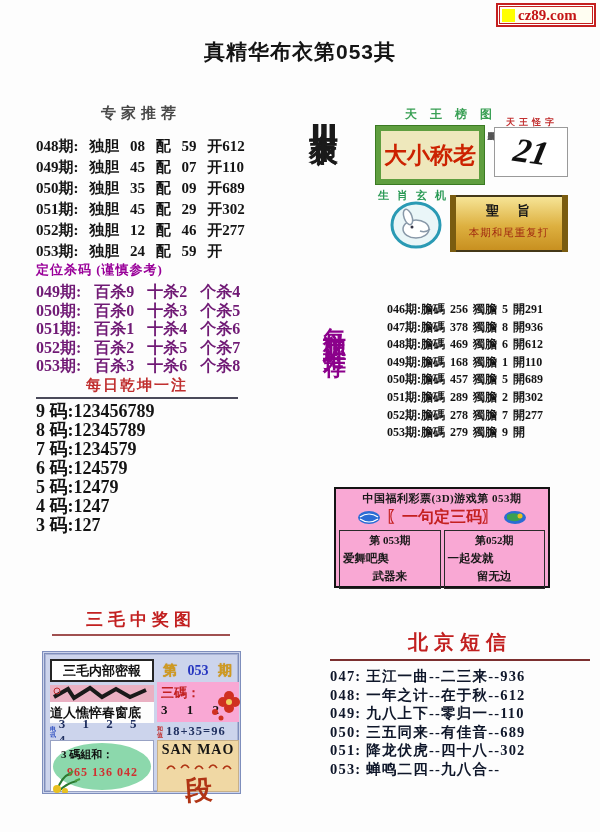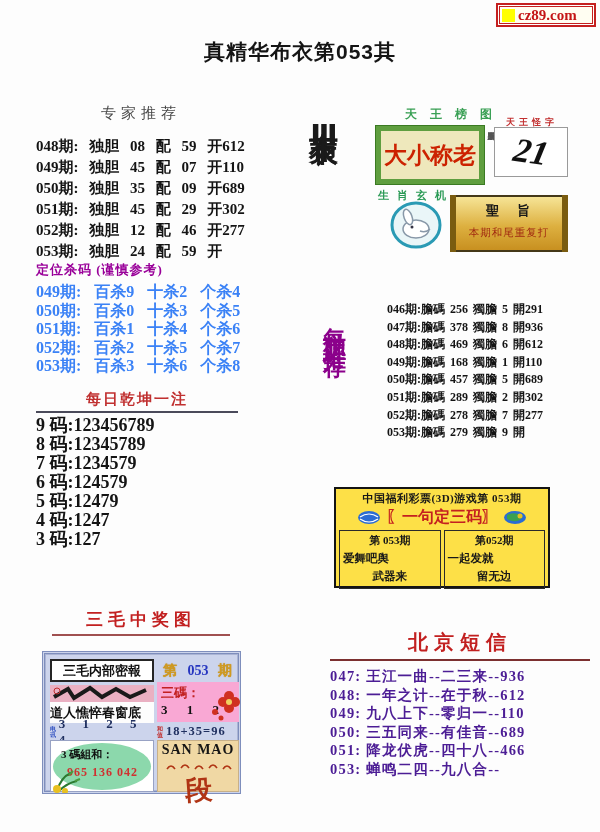--- a/index.html
+++ b/index.html
@@ -12,32 +12,32 @@
           background:#fffef2; display:flex; align-items:center; padding:0 4px; gap:3px; }
   .logo-sq { width:13px; height:13px; background:#ffff00; display:inline-block; }
   .logo-text { color:#c41616; font-size:15px; font-weight:bold; }
 
   .page-title { position:absolute; top:38px; left:0; width:100%; text-align:center;
                 font-size:21px; font-weight:bold; color:#151515; letter-spacing:1px;
                 font-family:"Liberation Sans","DejaVu Sans",sans-serif; }
 
   
   .expert { position:absolute; left:36px; top:104px; width:266px; }
-  .expert-title { width:210px; text-align:center; font-weight:normal; font-size:15px;
+  .expert-title { width:210px; text-align:center; font-weight:bold; font-size:15px;
                   letter-spacing:5px; color:#2a2a2a; filter:blur(.6px); opacity:.85;
                   font-family:"Liberation Sans","DejaVu Sans",sans-serif; }
   .expert .rows { margin-top:13px; }
   .expert .rows div { font-size:15px; font-weight:bold; color:#141414; line-height:21px; word-spacing:7px; }
 
   .kill { position:absolute; left:36px; top:261px; width:276px; }
   .kill-title { color:#990099; font-weight:bold; font-size:13px; letter-spacing:1px; }
   .kill .rows { margin-top:4px; }
-  .kill .rows div { font-size:16px; font-weight:bold; color:#3b82f6; line-height:18.5px; word-spacing:9px; }
-
-  .daily { position:absolute; left:36px; top:390px; width:266px; }
+  .kill .rows div { font-size:16px; font-weight:bold; color:#701a75; line-height:18.5px; word-spacing:9px; }
+
+  .daily { position:absolute; left:36px; top:376px; width:266px; }
   .daily-head { width:202px; border-bottom:2px solid #4a4a5a; padding-bottom:2px; }
   .daily-title { text-align:center; color:#c03030; font-weight:bold; font-size:15px; letter-spacing:2px; }
   .daily .rows { margin-top:3px; }
   .daily .rows div { font-size:18px; font-weight:bold; color:#141414; line-height:19px; }
 
   .sanmao-title-wrap { position:absolute; left:52px; top:608px; width:178px;
                        border-bottom:2px solid #a05050; padding-bottom:3px; }
   .sanmao-title { text-align:center; color:#c22020; font-weight:bold; font-size:17px; letter-spacing:5px; }
 
   
@@ -103,35 +103,35 @@
   .scroll-title { font-size:13px; font-weight:bold; color:#181818; letter-spacing:18px; margin-top:5px; padding-left:16px; }
   .scroll-text { font-size:10.5px; font-weight:normal; color:#a02810; letter-spacing:1px; margin-top:6px; }
 
   .dandan-v { position:absolute; left:320px; top:308px; height:150px; writing-mode:vertical-rl;
               font-size:23px; font-weight:bold; color:#8B008B; letter-spacing:7px;
               font-family:"Liberation Sans","DejaVu Sans",sans-serif; }
   .dandan { position:absolute; left:376px; top:301px; width:222px; }
   .dandan .rows div { font-size:12px; font-weight:bold; color:#141414; line-height:17.6px; word-spacing:2px;margin-left:11px; }
 
   .onephrase { position:absolute; left:334px; top:487px; width:216px; height:101px;
-               border:2px solid #141414; background:#fde047; padding:2px 3px; }
+               border:2px solid #141414; background:#f9a8d4; padding:2px 3px; }
   .op-header { text-align:center; font-size:11px; font-weight:bold; color:#181818; letter-spacing:.5px; }
   .op-titlerow { display:flex; align-items:center; justify-content:center; gap:5px; margin-top:1px; }
   .op-title { color:#c42020; font-size:16px; font-weight:bold; }
   .op-boxes { display:flex; gap:3px; margin-top:2px; }
   .op-box { flex:1; border:1.5px solid #2a2a2a; padding:2px 3px 4px; }
   .op-issue { text-align:center; font-size:11px; font-weight:bold; color:#181818; }
   .op-line1 { font-size:11.5px; font-weight:bold; color:#181818; margin-top:3px; }
   .op-line2 { font-size:11.5px; font-weight:bold; color:#181818; margin-top:3px; text-align:center; }
 
   .sms { position:absolute; left:330px; top:629px; width:260px; }
   .sms-head { border-bottom:2px solid #7c3030; padding-bottom:3px; }
   .sms-title { text-align:center; color:#c22020; font-weight:bold; font-size:20px; letter-spacing:6px; }
   .sms .rows { margin-top:6px; }
-  .sms .rows div { font-size:14.5px; font-weight:bold; color:#4c1d95; line-height:18.6px; letter-spacing:1.2px; }
+  .sms .rows div { font-size:14.5px; font-weight:bold; color:#0f172a; line-height:18.6px; letter-spacing:1.2px; }
 </style>
 </head>
 <body>
 
 <div class="page">
 
   <div class="logo">
     <span class="logo-sq"></span>
     <span class="logo-text">cz89.com</span>
   </div>
@@ -308,18 +308,18 @@
 
   <div class="sms">
     <div class="sms-head">
       <div class="sms-title">北京短信</div>
     </div>
     <div class="rows">
         <div>047: 王江一曲--二三来--936</div>
         <div>048: 一年之计--在于秋--612</div>
         <div>049: 九八上下--零归一--110</div>
         <div>050: 三五同来--有佳音--689</div>
-        <div>051: 降龙伏虎--四十八--466</div>
+        <div>051: 降龙伏虎--四十八--302</div>
         <div>053: 蝉鸣二四--九八合--</div>
       </div>
   </div>
 
 </div>
 
 </body></html>

